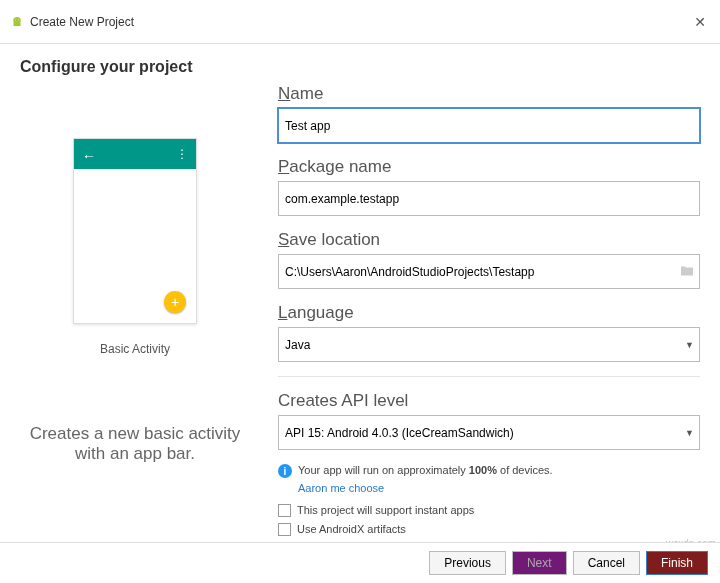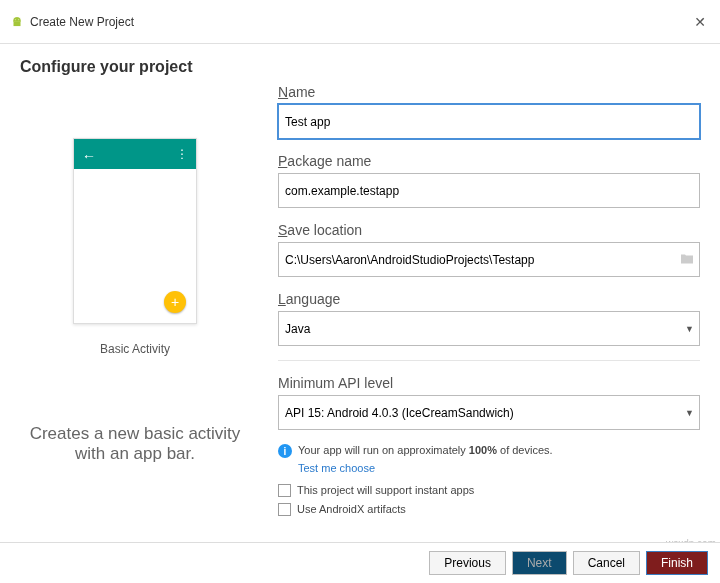--- a/index.html
+++ b/index.html
@@ -13,39 +13,39 @@
     .main-row { display: flex; gap: 28px; }
     .left-col { width: 230px; display: flex; flex-direction: column; align-items: center; padding-top: 54px; }
     .phone-preview { width: 124px; height: 186px; border: 1px solid #ddd; box-shadow: 0 1px 3px rgba(0,0,0,0.12); background: #fff; display: flex; flex-direction: column; }
     .phone-header { background: #009688; height: 30px; display: flex; align-items: center; justify-content: space-between; padding: 0 8px; }
     .phone-body { flex: 1; background: #fff; position: relative; }
     .fab { position: absolute; right: 10px; bottom: 10px; width: 22px; height: 22px; border-radius: 50%; background: #ffc107; display: flex; align-items: center; justify-content: center; color: #fff; font-size: 14px; line-height: 1; box-shadow: 0 1px 2px rgba(0,0,0,0.3); }
     .preview-label { margin-top: 18px; font-size: 12px; color: #555; }
     .preview-desc { margin-top: 68px; font-size: 17px; color: #666; text-align: center; width: 220px; }
     .right-col { flex: 1; }
     .field { margin-bottom: 14px; }
-    .field-label { font-size: 14px; color: #555; margin-bottom: 4px; display: block; }
+    .field-label { font-size: 17px; color: #555; margin-bottom: 4px; display: block; }
     .underline { text-decoration: underline; }
     .input { width: 100%; height: 35px; border: 1px solid #bbb; padding: 2px 6px; font-size: 12px; background: #fff; }
     .input.focused { border: 1px solid #4a90d9; outline: 1px solid #4a90d9; }
     .select { position: relative; }
     .select .arrow { position: absolute; right: 6px; top: 50%; transform: translateY(-50%); font-size: 9px; color: #555; pointer-events: none; }
     .folder-icon { position: absolute; right: 6px; top: 50%; transform: translateY(-50%); color: #aaa; pointer-events: none; }
     .relpos { position: relative; }
     .divider { border: none; border-top: 1px solid #e5e5e5; margin: 8px 0 14px 0; }
     .info-row { display: flex; align-items: flex-start; gap: 6px; margin-bottom: 4px; }
     .info-icon { width: 14px; height: 14px; border-radius: 50%; background: #2196f3; color: #fff; display: flex; align-items: center; justify-content: center; font-size: 10px; font-weight: bold; flex-shrink: 0; }
     .info-text { font-size: 11px; color: #444; }
     .help-link { color: #2979cc; font-size: 11px; margin-left: 20px; cursor: pointer; display: block; margin-bottom: 10px; }
     .checkbox-row { display: flex; align-items: flex-start; gap: 6px; margin-bottom: 6px; }
     .checkbox { width: 13px; height: 13px; border: 1px solid #999; background: #fff; flex-shrink: 0; }
     .checkbox-label { font-size: 11px; color: #444; }
     .footer { position: absolute; bottom: 0; left: 0; right: 0; border-top: 1px solid #ddd; padding: 8px 12px; display: flex; justify-content: flex-end; gap: 6px; background: #fff; align-items: flex-end; }
     .btn { height: 24px; padding: 0 14px; font-size: 12px; border: 1px solid #bbb; background: #f5f5f5; cursor: pointer; }
-    .btn:disabled { color: #aaa; background: #0c4a6e; cursor: default; }
+    .btn:disabled { color: #aaa; background: #701a75; cursor: default; }
     .btn.primary { background: #7f1d1d; color: #fff; border-color: #3a7cc0; }
     .android-icon { width: 14px; height: 10px; }
     .watermark { position: absolute; right: 4px; bottom: 34px; font-size: 10px; color: rgba(0,0,0,0.25); }
   </style>
 </head>
 <body>
 
 <div class="titlebar">
   <div class="titlebar-left">
     <svg class="android-icon" viewBox="0 0 24 16">
@@ -104,32 +104,32 @@
         <label class="field-label"><span class="underline">L</span>anguage</label>
         <div class="relpos select">
           <input class="input" readonly="" value="Java" style="">
           <span class="arrow">▼</span>
         </div>
       </div>
 
       <hr class="divider">
 
       <div class="field">
-        <label class="field-label">Minimum API level</label>
+        <label class="field-label">Creates API level</label>
         <div class="relpos select">
           <input class="input" readonly="" value="API 15: Android 4.0.3 (IceCreamSandwich)" style="">
           <span class="arrow">▼</span>
         </div>
       </div>
 
       <div class="info-row">
         <div class="info-icon">i</div>
         <div class="info-text">Your app will run on approximately <b>100%</b> of devices.</div>
       </div>
-      <span class="help-link">Test me choose</span>
+      <span class="help-link">Aaron me choose</span>
 
       <div class="checkbox-row">
         <div class="checkbox"></div>
         <span class="checkbox-label">This project will support instant apps</span>
       </div>
       <div class="checkbox-row">
         <div class="checkbox"></div>
         <span class="checkbox-label">Use AndroidX artifacts</span>
       </div>
     </div>

